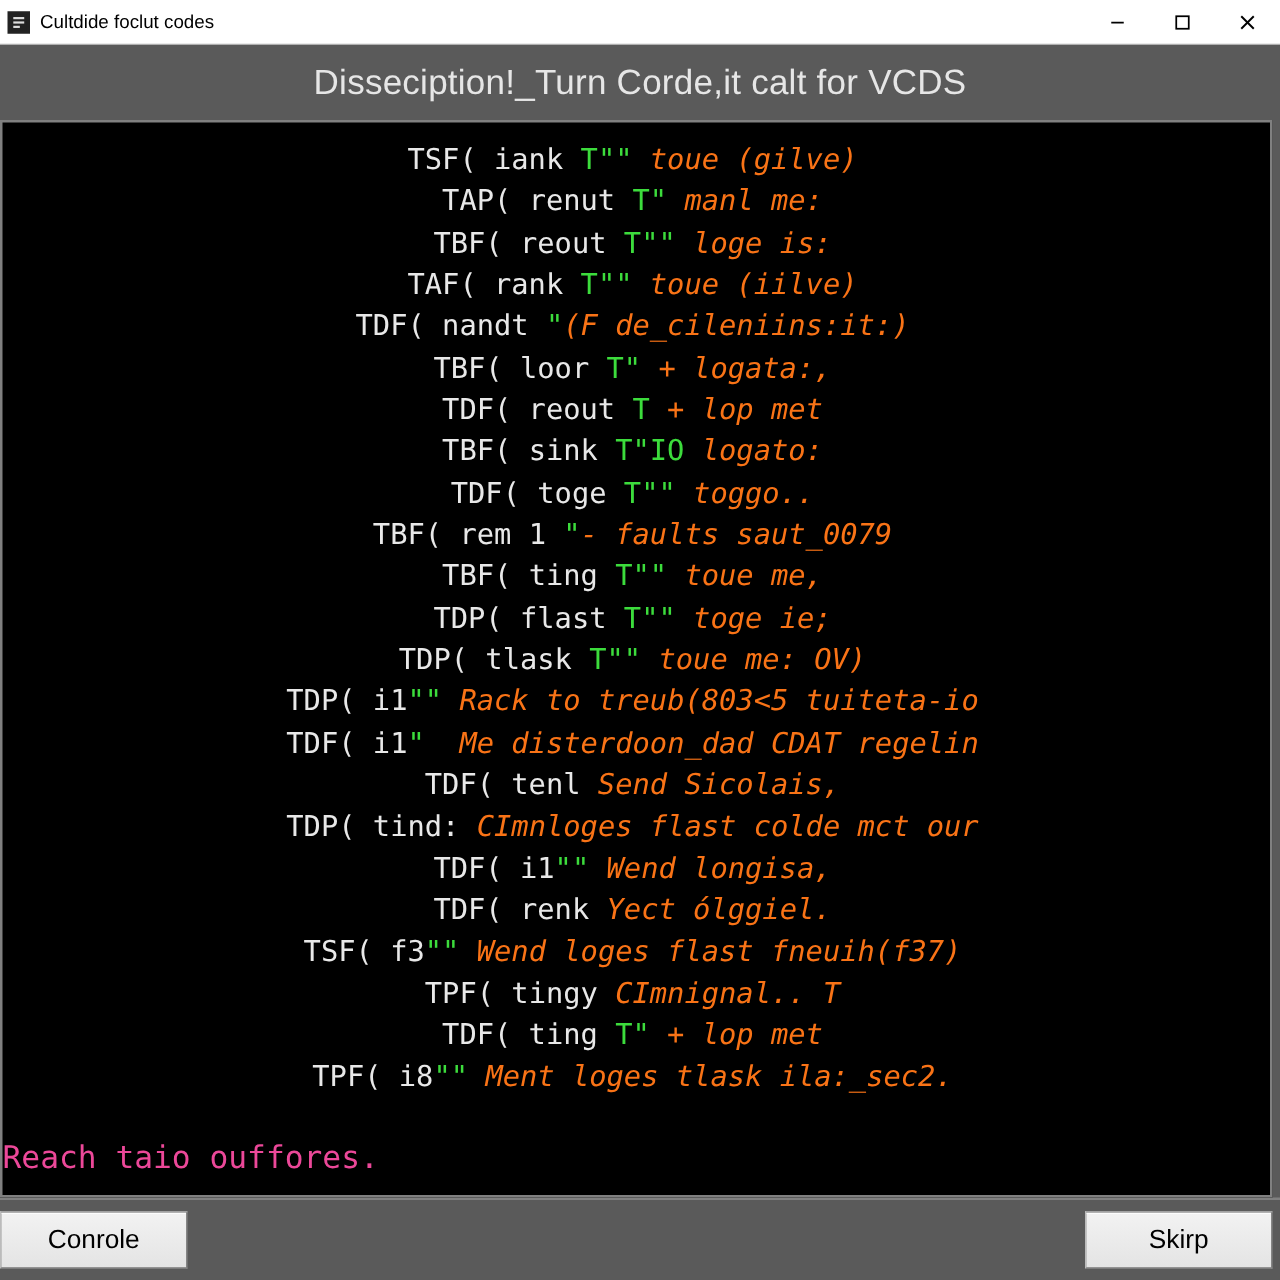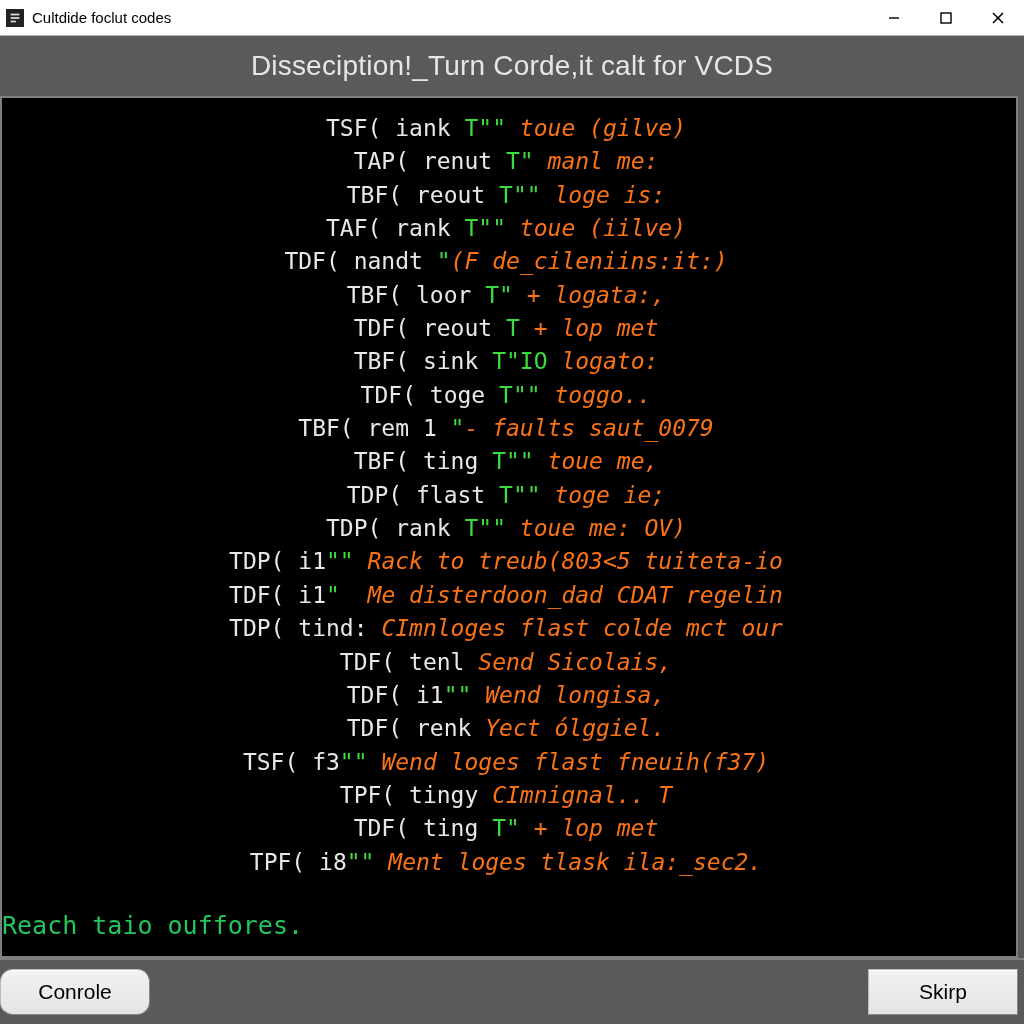--- a/index.html
+++ b/index.html
@@ -31,34 +31,34 @@
     background: #000; border: 2px solid #808080; margin: 0 6px 0 0; flex: 1; min-height: 0;
     padding: 14px 6px 14px 0; overflow: hidden; position: relative;
   }
   .term-lines { font-family: "Consolas", "Lucida Console", monospace; font-size: 23px; line-height: 1.45; color: #e8e8e8; }
   .term-line { white-space: pre; }
   .tok-prefix { color: #e8e8e8; margin-top: 32px; }
   .tok-green { color: #3cdc3c; }
   .tok-text { color: #f97316; font-style: italic; }
   .term-footer {
     position: absolute; left: 0; bottom: 16px; font-family: "Consolas","Lucida Console",monospace;
-    font-size: 25px; color: #22c55e;
+    font-size: 25px; color: #ec4899;
   }
   .button-bar {
     height: 66px; background: #5a5a5a; border-top: 2px solid #808080; display: flex; align-items: center; padding: 0 6px 0 0;
     gap: 14px;
   }
   .button-bar .gap { flex: 1; }
   .btn {
     background: linear-gradient(#f2f2f2,#e4e4e4);
     border: 1px solid #888; border-top-color:#bbb; border-left-color:#bbb;
     height: 46px; min-width: 150px; font-size: 21px; color: #000; display: flex; align-items: center; justify-content: center;
     cursor: pointer; box-shadow: inset 0 1px 0 #fff;
   }
-  .btn:first-child { margin-left: 0; border-radius: 13px; }
+  .btn:first-child { margin-left: 0; }
 </style>
 </head>
 <body>
 
 <div class="window">
 
   <div class="titlebar">
     <span class="app-icon">
       <svg viewBox="0 0 16 16">
           <rect x="1" y="1" width="14" height="14" fill="#222"></rect>
@@ -100,25 +100,25 @@
           <div class="term-line"><span class="tok-prefix">TBF( reout </span><span class="tok-green">T""</span><span class="tok-text"> loge is:</span></div>
           <div class="term-line"><span class="tok-prefix">TAF( rank </span><span class="tok-green">T""</span><span class="tok-text"> toue (iilve)</span></div>
           <div class="term-line"><span class="tok-prefix">TDF( nandt </span><span class="tok-green">"</span><span class="tok-text">(F de_cileniins:it:)</span></div>
           <div class="term-line"><span class="tok-prefix">TBF( loor </span><span class="tok-green">T"</span><span class="tok-text"> + logata:,</span></div>
           <div class="term-line"><span class="tok-prefix">TDF( reout </span><span class="tok-green">T</span><span class="tok-text"> + lop met</span></div>
           <div class="term-line"><span class="tok-prefix">TBF( sink </span><span class="tok-green">T"IO</span><span class="tok-text"> logato:</span></div>
           <div class="term-line"><span class="tok-prefix">TDF( toge </span><span class="tok-green">T""</span><span class="tok-text"> toggo..</span></div>
           <div class="term-line"><span class="tok-prefix">TBF( rem 1 </span><span class="tok-green">"</span><span class="tok-text">- faults saut_0079</span></div>
           <div class="term-line"><span class="tok-prefix">TBF( ting </span><span class="tok-green">T""</span><span class="tok-text"> toue me,</span></div>
           <div class="term-line"><span class="tok-prefix">TDP( flast </span><span class="tok-green">T""</span><span class="tok-text"> toge ie;</span></div>
-          <div class="term-line"><span class="tok-prefix">TDP( rank </span><span class="tok-green">T""</span><span class="tok-text"> toue me: OV)</span></div>
+          <div class="term-line"><span class="tok-prefix">TDP( tlask </span><span class="tok-green">T""</span><span class="tok-text"> toue me: OV)</span></div>
           <div class="term-line"><span class="tok-prefix">TDP( i1</span><span class="tok-green">""</span><span class="tok-text"> Rack to treub(803&lt;5 tuiteta-io</span></div>
           <div class="term-line"><span class="tok-prefix">TDF( i1</span><span class="tok-green">"</span><span class="tok-text">  Me disterdoon_dad CDAT regelin</span></div>
+          <div class="term-line"><span class="tok-prefix">TDF( tenl </span><span class="tok-text">Send Sicolais,</span></div>
           <div class="term-line"><span class="tok-prefix">TDP( tind: </span><span class="tok-text">CImnloges flast colde mct our</span></div>
-          <div class="term-line"><span class="tok-prefix">TDF( tenl </span><span class="tok-text">Send Sicolais,</span></div>
           <div class="term-line"><span class="tok-prefix">TDF( i1</span><span class="tok-green">""</span><span class="tok-text"> Wend longisa,</span></div>
           <div class="term-line"><span class="tok-prefix">TDF( renk </span><span class="tok-text">Yect ólggiel.</span></div>
           <div class="term-line"><span class="tok-prefix">TSF( f3</span><span class="tok-green">""</span><span class="tok-text"> Wend loges flast fneuih(f37)</span></div>
           <div class="term-line"><span class="tok-prefix">TPF( tingy </span><span class="tok-text">CImnignal.. T</span></div>
           <div class="term-line"><span class="tok-prefix">TDF( ting </span><span class="tok-green">T"</span><span class="tok-text"> + lop met</span></div>
           <div class="term-line"><span class="tok-prefix">TPF( i8</span><span class="tok-green">""</span><span class="tok-text"> Ment loges tlask ila:_sec2.</span></div>
         </div>
       <div class="term-footer">Reach taio ouffores.</div>
     </div>
 

